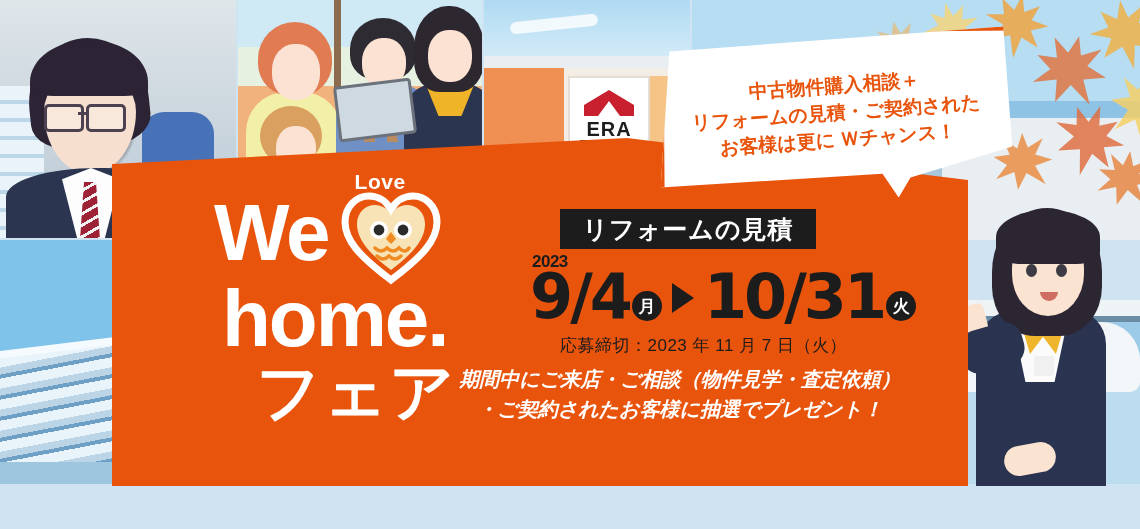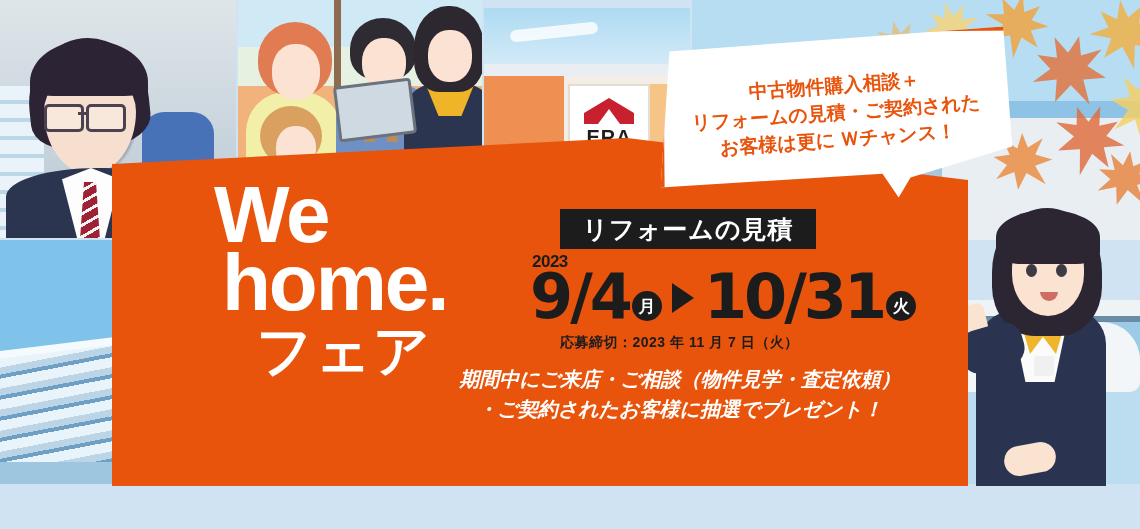--- a/index.html
+++ b/index.html
@@ -60,21 +60,21 @@
     background:linear-gradient(100deg,transparent 36%,#b98b5e 36% 48%,transparent 48%),
                linear-gradient(-100deg,transparent 36%,#b98b5e 36% 48%,transparent 48%);}
   .fam-tab{position:absolute;left:98px;top:82px;width:72px;height:50px;background:#cfd9e2;border:3px solid #6c727b;border-radius:4px;transform:rotate(-7deg);}
   .fam-staff-h{position:absolute;left:176px;top:6px;width:70px;height:86px;background:#2d2730;border-radius:48% 48% 36% 36%;}
   .fam-staff-f{position:absolute;left:190px;top:30px;width:44px;height:52px;background:#fbe2d2;border-radius:46%;}
   .fam-staff-b{position:absolute;left:166px;top:84px;width:90px;height:98px;background:#2b3550;border-radius:30px 30px 0 0;}
   .fam-staff-sc{position:absolute;left:186px;top:80px;width:52px;height:36px;background:#f0b429;
     clip-path:polygon(0 0,100% 0,72% 100%,28% 100%);}
 
   
-  .tile-shop{left:484px;top:8px;width:206px;height:186px;
+  .tile-shop{left:484px;top:0;width:206px;height:186px;
     background:linear-gradient(180deg,#bfe0f2 0 34%,#f0e9e2 34% 100%);}
   .shop-sky{position:absolute;left:0;top:0;width:206px;height:62px;background:linear-gradient(180deg,#aedaf2,#d6ecf8);}
   .shop-cloud{position:absolute;left:26px;top:18px;width:88px;height:12px;background:#ffffffcc;border-radius:12px;transform:rotate(-6deg);}
   .shop-band{position:absolute;left:0;top:56px;width:206px;height:14px;background:#e8eef2;}
   .shop-wall{position:absolute;left:0;top:68px;width:206px;height:118px;background:#f4ede6;}
   .shop-panel{position:absolute;left:0;top:68px;width:80px;height:100px;background:#ef8f52;}
   .shop-panel2{position:absolute;left:166px;top:76px;width:40px;height:94px;background:#f7c488;}
   .era-sign{position:absolute;left:84px;top:76px;width:78px;height:96px;background:#fff;border:2px solid #e4ddd4;}
   .era-roof{position:absolute;left:14px;top:12px;width:50px;height:26px;background:#c8202e;
     clip-path:polygon(50% 0,100% 58%,100% 100%,72% 100%,50% 42%,28% 100%,0 100%,0 58%);}
@@ -134,36 +134,36 @@
   }
   .bubble-text span{display:block;white-space:nowrap;}
 
   
   .logo{position:absolute;left:214px;top:178px;width:290px;height:240px;color:#fff;}
   .logo-row1{display:flex;align-items:center;gap:10px;}
   .logo-we{font-size:80px;font-weight:800;line-height:.92;letter-spacing:-2px;}
   .owl-wrap{position:relative;width:104px;height:104px;margin-top:6px;}
   .owl-love{position:absolute;left:16px;top:-14px;font-size:21px;font-weight:700;letter-spacing:.5px;}
   .logo-home{font-size:80px;font-weight:800;line-height:.92;letter-spacing:-2px;margin-top:-6px;margin-left:8px;}
-  .logo-fair{font-size:56px;font-weight:800;line-height:1;margin-top:4px;margin-left:42px;letter-spacing:1px;}
+  .logo-fair{font-size:64px;font-weight:800;line-height:1;margin-top:4px;margin-left:42px;letter-spacing:1px;}
 
   
   .badge{
     position:absolute;left:560px;top:209px;width:256px;height:40px;background:#1c1c1c;
     display:flex;align-items:center;justify-content:center;
     color:#fff;font-size:25px;font-weight:800;letter-spacing:1px;
   }
   .dates{position:absolute;left:530px;top:252px;width:400px;height:76px;color:#1c1c1c;}
   .year{position:absolute;left:2px;top:0;font-size:17px;font-weight:800;letter-spacing:-.5px;}
   .date-row{position:absolute;left:0;top:16px;display:flex;align-items:flex-end;gap:2px;}
   .big-date{font-size:62px;font-weight:900;line-height:.92;letter-spacing:-3px;font-family:"DejaVu Sans",sans-serif;}
   .dow{width:30px;height:30px;border-radius:50%;background:#1c1c1c;color:#fff;
     font-size:17px;font-weight:700;display:flex;align-items:center;justify-content:center;margin-bottom:4px;}
   .arrow{width:0;height:0;border-left:22px solid #1c1c1c;border-top:15px solid transparent;border-bottom:15px solid transparent;margin:0 8px 12px 8px;}
-  .deadline{position:absolute;left:560px;top:334px;font-size:14px;color:#1c1c1c;font-weight:700;letter-spacing:.5px;}
+  .deadline{position:absolute;left:560px;top:334px;font-size:17px;color:#1c1c1c;font-weight:400;letter-spacing:.5px;}
 
   .promo{position:absolute;left:420px;top:364px;width:520px;text-align:center;color:#fff;
     font-size:20px;font-weight:700;line-height:1.5;}
   .promo span{display:block;white-space:nowrap;font-style:italic;}
 
   
   .bottom-bar{
     position:absolute;left:0;top:484px;width:1140px;height:45px;background:#1b2e7d;
     display:flex;align-items:center;justify-content:center;gap:12px;
   }
@@ -279,20 +279,34 @@
   <div class="bubble"></div>
   <div class="bubble-text">
     <span>中古物件購入相談＋</span>
     <span>リフォームの見積・ご契約された</span>
     <span>お客様は更に Ｗチャンス！</span>
   </div>
 
   <div class="logo">
     <div class="logo-row1">
       <div class="logo-we">We</div>
+      <div class="owl-wrap">
+        <div class="owl-love">Love</div>
+        <svg width="104" height="104" viewBox="0 0 104 104">
+          <path d="M52 96 C20 72 6 56 6 38 C6 22 18 12 30 12 C40 12 48 18 52 26 C56 18 64 12 74 12 C86 12 98 22 98 38 C98 56 84 72 52 96 Z" fill="none" stroke="#ffffff" stroke-width="7"></path>
+          <path d="M52 86 C28 68 18 54 18 40 C18 28 27 21 36 21 C44 21 50 26 52 32 C54 26 60 21 68 21 C77 21 86 28 86 40 C86 54 76 68 52 86 Z" fill="#f7e3b5"></path>
+          <circle cx="40" cy="46" r="9" fill="#ffffff"></circle>
+          <circle cx="64" cy="46" r="9" fill="#ffffff"></circle>
+          <circle cx="40" cy="46" r="5.4" fill="#2a2a2a"></circle>
+          <circle cx="64" cy="46" r="5.4" fill="#2a2a2a"></circle>
+          <path d="M52 48 L57 55 L52 60 L47 55 Z" fill="#ef8b22"></path>
+          <path d="M36 64 q6 6 12 0 q6 6 12 0 q6 6 10 0" fill="none" stroke="#ef8b22" stroke-width="3.4" stroke-linecap="round"></path>
+          <path d="M38 72 q6 6 12 0 q6 6 12 0" fill="none" stroke="#ef8b22" stroke-width="3.4" stroke-linecap="round"></path>
+        </svg>
+      </div>
     </div>
     <div class="logo-home">home.</div>
     <div class="logo-fair">フェア</div>
   </div>
 
   <div class="badge">リフォームの見積</div>
 
   <div class="dates">
     <div class="year">2023</div>
     <div class="date-row">

